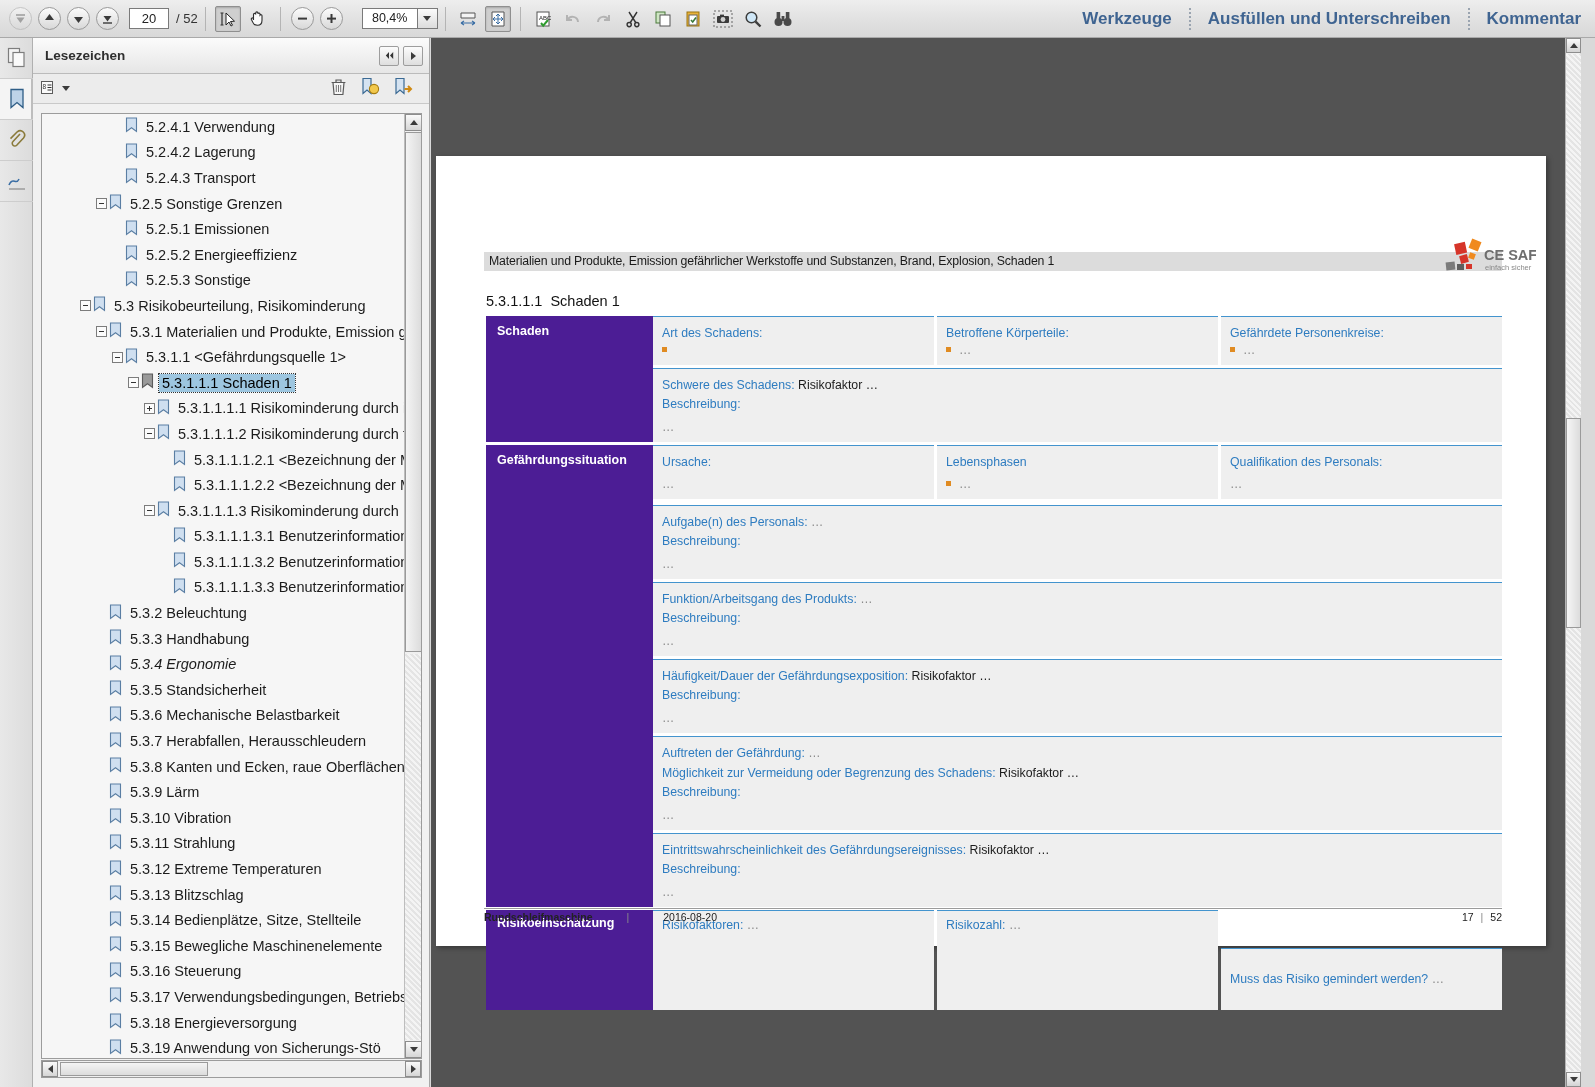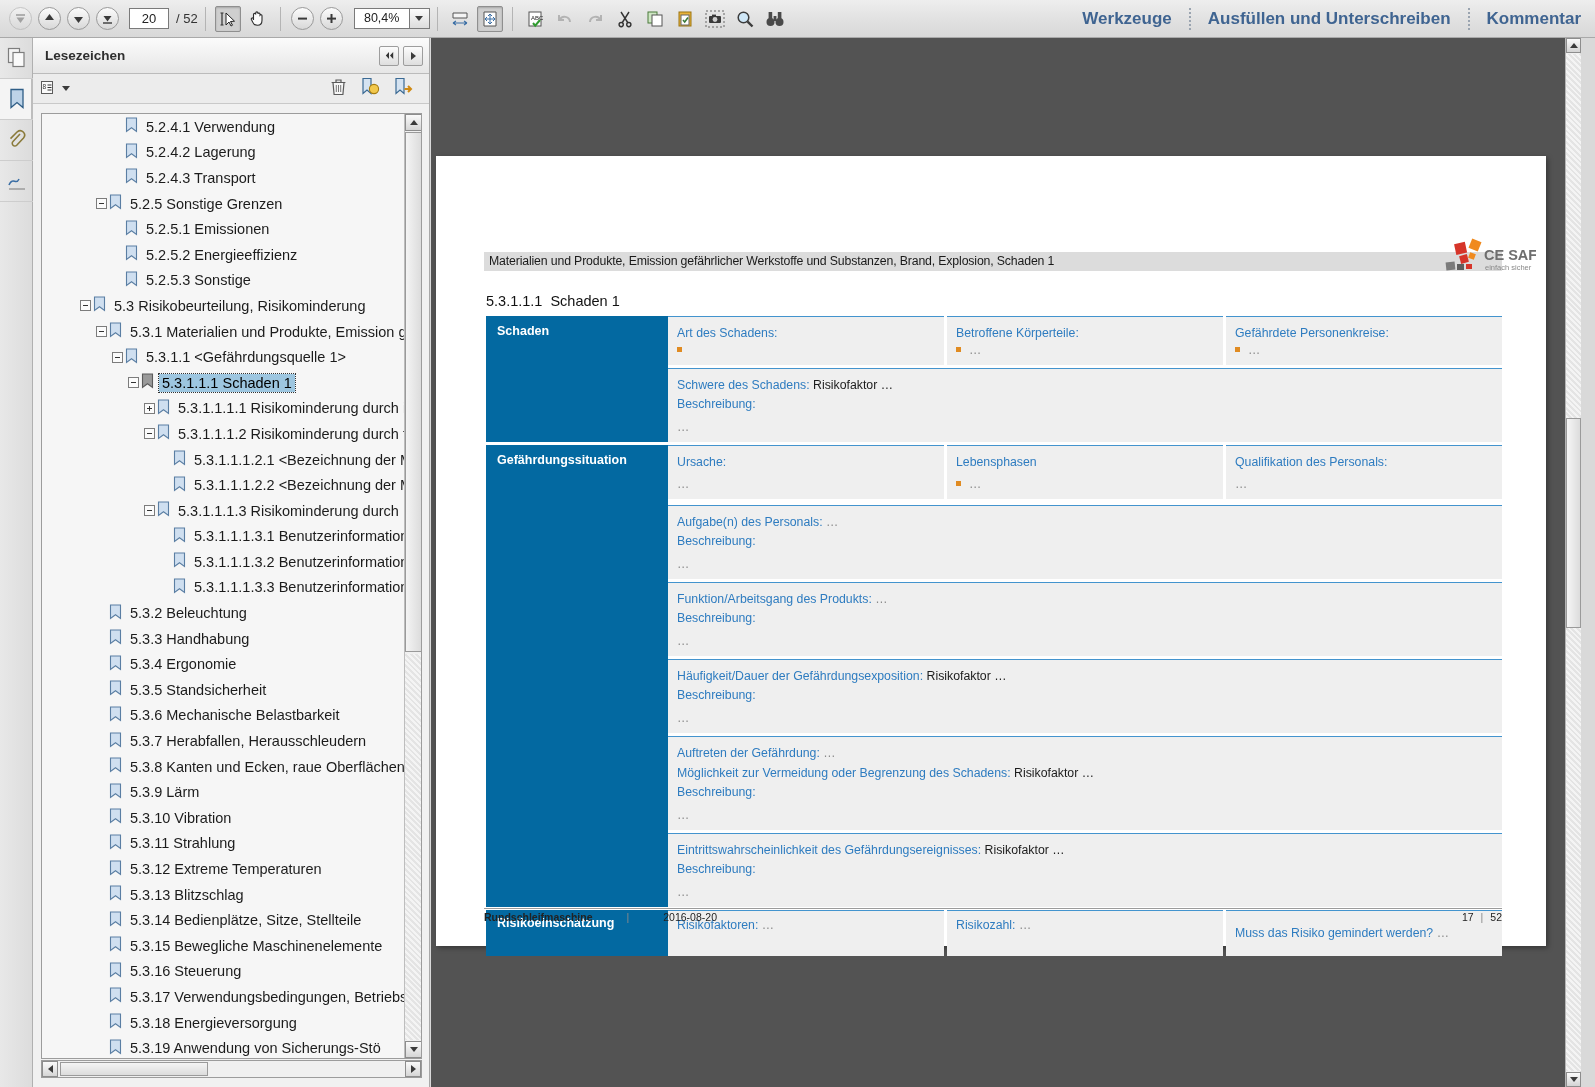--- a/index.html
+++ b/index.html
@@ -190,21 +190,21 @@
     font-size: 14.5px; color: #121212;
   }
   #doc-h1 .num { margin-right: 8px; }
 
   
   #tbl {
     position: absolute; left: 50px; top: 160px; width: 1016px;
   }
   .trow { display: flex; margin-bottom: 3px; }
   .sidecell {
-    width: 182px; flex: none; background: #0369a1; color: #fff;
+    width: 167px; flex: none; background: #4c1d95; color: #fff;
     font-size: 12.5px; font-weight: bold; padding: 8px 11px;
   }
   .sidecell.tall { }
   .rightstack { flex: 1; display: flex; flex-direction: column; gap: 3px; }
   .cellrow { display: flex; gap: 3px; }
   .cell {
     background: #efefef; border-top: 1px solid #4394ce;
     padding: 7px 9px 8px 9px; flex: 1; min-height: 40px;
   }
   .cell .lbl { color: #2e7cc0; font-size: 12.3px; line-height: 1.55; }
@@ -292,21 +292,21 @@
       <svg width="13" height="13" viewBox="0 0 13 13">
         <rect x="2" y="5.6" width="9" height="2" fill="#3a3a3a"></rect>
       </svg>
     </div>
     <div class="navbtn">
       <svg width="13" height="13" viewBox="0 0 13 13">
         <rect x="2" y="5.6" width="9" height="2" fill="#3a3a3a"></rect>
         <rect x="5.5" y="2" width="2" height="9" fill="#3a3a3a"></rect>
       </svg>
     </div>
-    <div style="display:flex;margin-left:8px;">
+    <div style="display:flex;margin-left:16px;">
       <div class="zoombox">80,4%</div>
       <div class="zoomdrop">
         <span class="tri-down"></span>
       </div>
     </div>
   </div>
 
   <div class="tb-sep"></div>
 
   <div class="tb-group">
@@ -615,21 +615,21 @@
             </svg></span>
           <span class="bmlabel">5.3.2 Beleuchtung</span>
         </div>
         <div class="bmrow" style="padding-left: 54px;">
           <span class="twisty-spacer"></span>
           <span class="bmicon"><svg width="13" height="16" viewBox="0 0 13 16">
               <path d="M1.5 1 h10 v13.5 l-5 -3.8 l-5 3.8 Z" fill="#cfdff0" stroke="#5a7ea3" stroke-width="1.1"></path>
             </svg></span>
           <span class="bmlabel">5.3.3 Handhabung</span>
         </div>
-        <div class="bmrow" style="padding-left: 54px;">
+        <div class="bmrow" style="padding-left: 54px; font-style: italic;">
           <span class="twisty-spacer"></span>
           <span class="bmicon"><svg width="13" height="16" viewBox="0 0 13 16">
               <path d="M1.5 1 h10 v13.5 l-5 -3.8 l-5 3.8 Z" fill="#cfdff0" stroke="#5a7ea3" stroke-width="1.1"></path>
             </svg></span>
           <span class="bmlabel">5.3.4 Ergonomie</span>
         </div>
         <div class="bmrow" style="padding-left: 54px;">
           <span class="twisty-spacer"></span>
           <span class="bmicon"><svg width="13" height="16" viewBox="0 0 13 16">
               <path d="M1.5 1 h10 v13.5 l-5 -3.8 l-5 3.8 Z" fill="#cfdff0" stroke="#5a7ea3" stroke-width="1.1"></path>
@@ -874,21 +874,21 @@
       <div class="trow">
         <div class="sidecell" style="padding:6px 11px;">Risikoeinschätzung</div>
         <div class="rightstack">
           <div class="cellrow">
             <div class="cell" style="min-height:26px;padding:5px 9px;">
               <div class="lbl"><span>Risikofaktoren:</span> <span class="dots">…</span></div>
             </div>
             <div class="cell" style="min-height:26px;padding:5px 9px;">
               <div class="lbl"><span>Risikozahl:</span> <span class="dots">…</span></div>
             </div>
-            <div class="cell" style="min-height:26px;padding:13px 9px;">
+            <div class="cell" style="min-height:26px;padding:21px 9px;margin-top:38px;">
               <div class="lbl"><span>Muss das Risiko gemindert werden?</span> <span class="dots">…</span></div>
             </div>
           </div>
         </div>
       </div>
 
     </div>
 
     <div id="doc-footer-line"></div>
     <div id="doc-footer">

